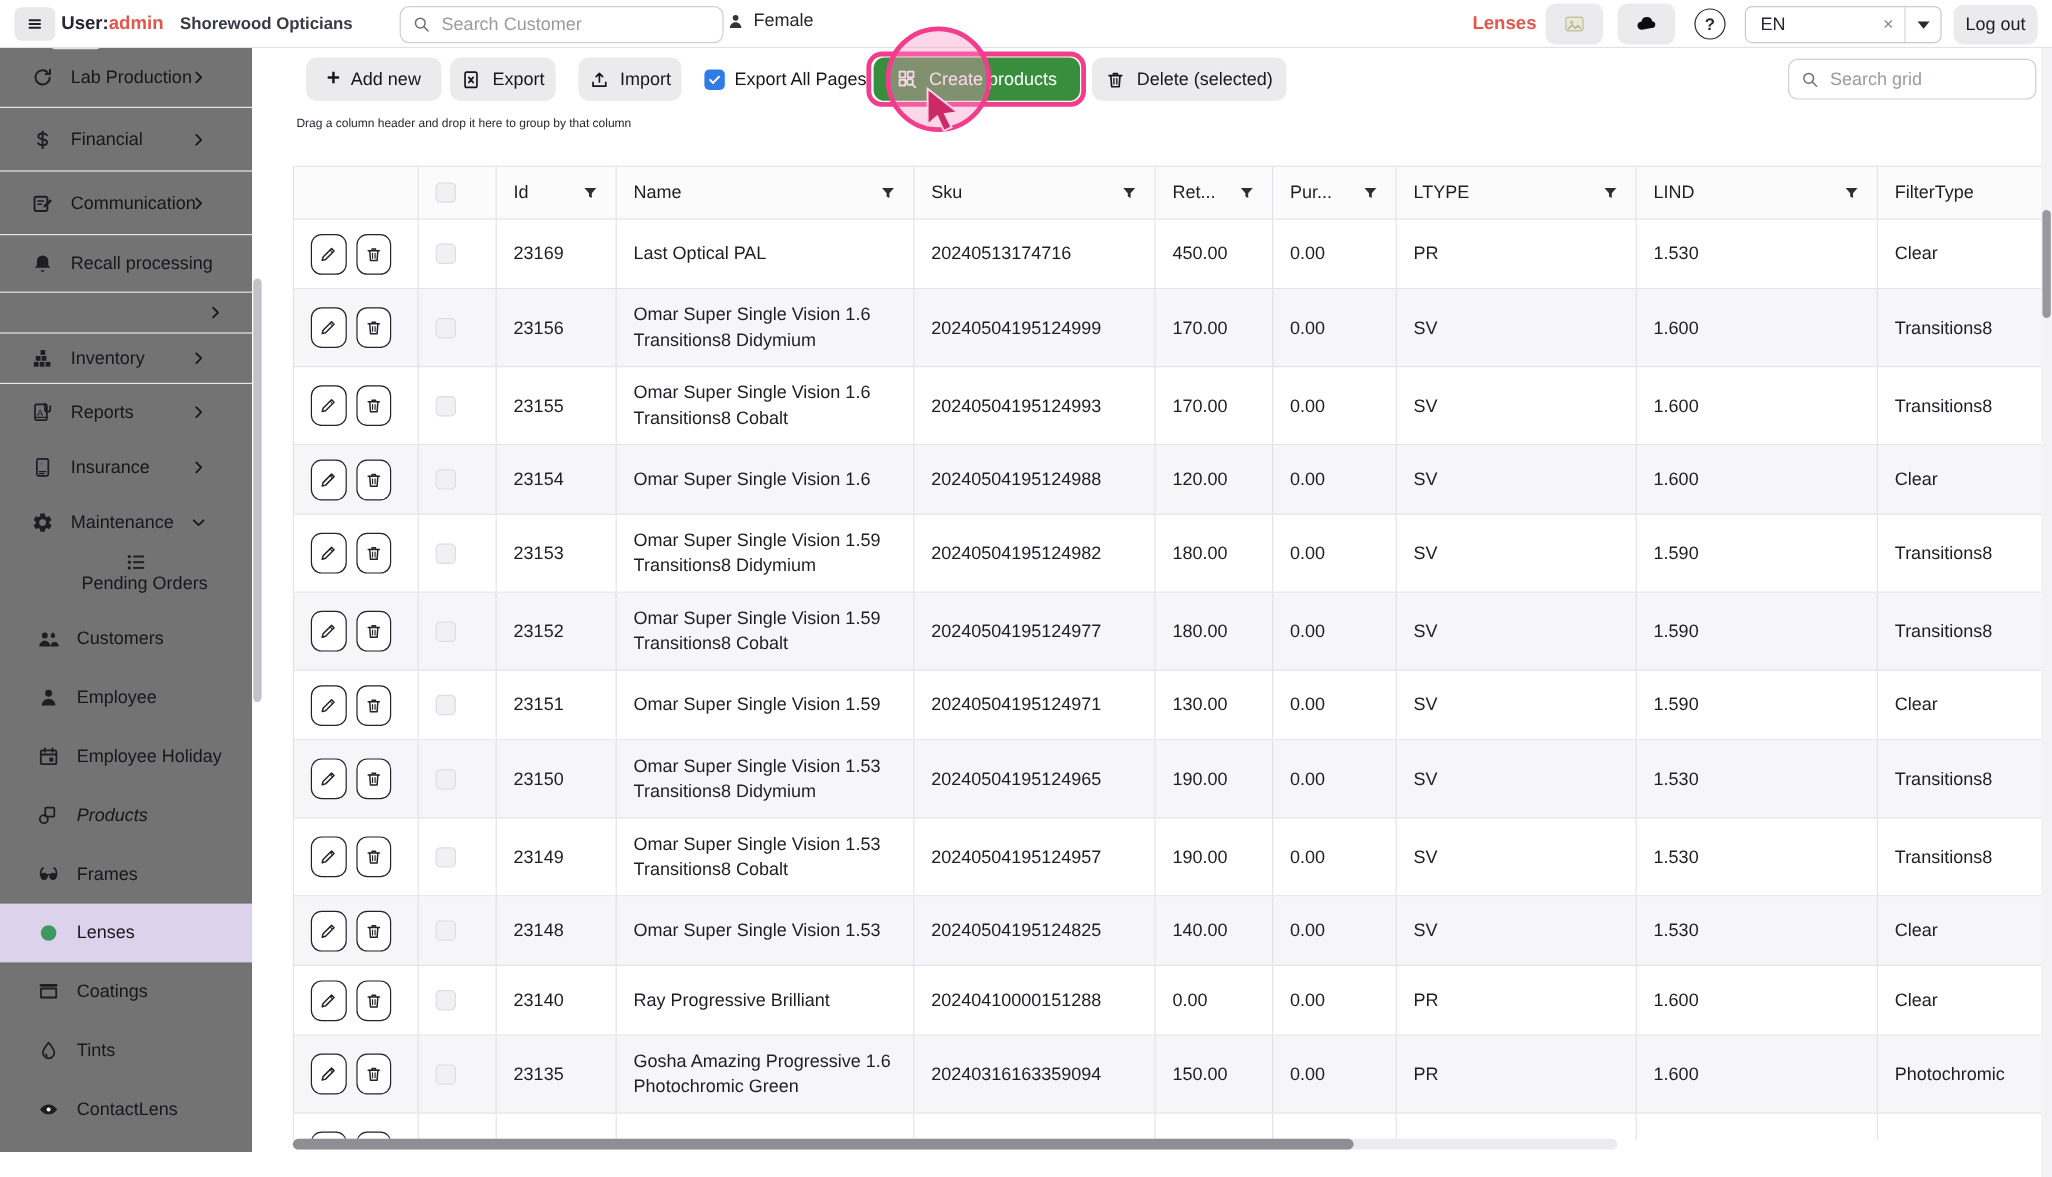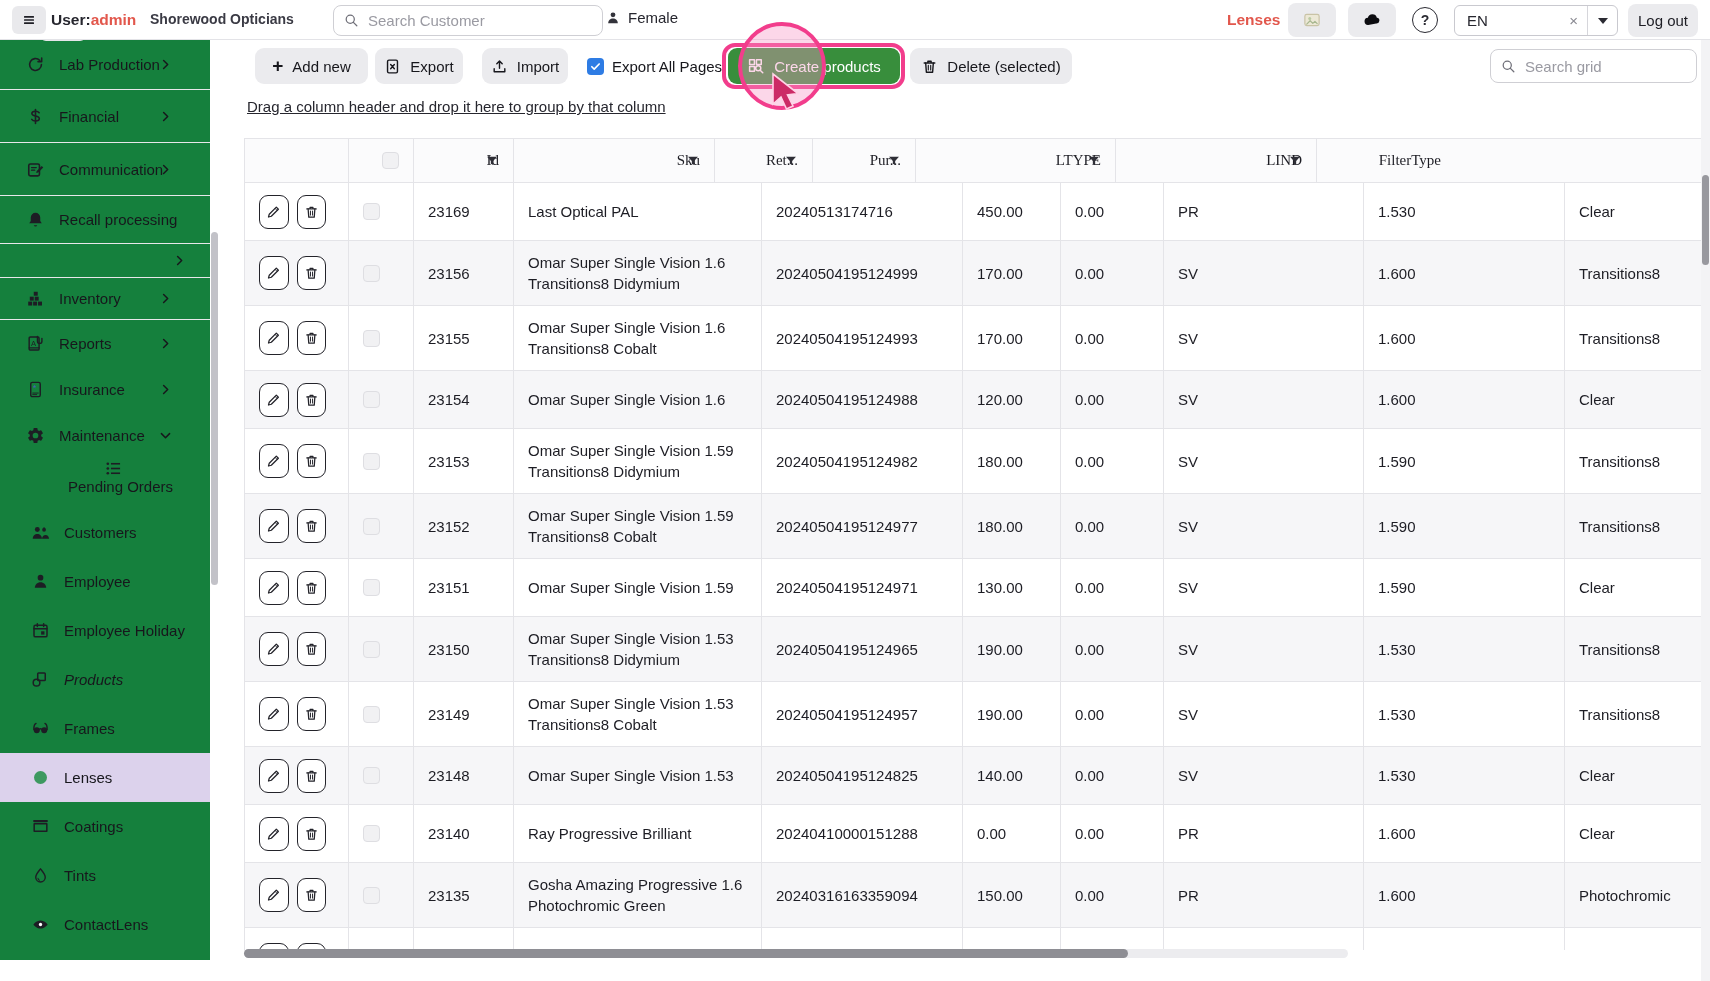--- a/index.html
+++ b/index.html
@@ -40,21 +40,21 @@
   .lang .lang-val{font-size:15px;color:#26262e;padding-left:12px;flex:1;}
   .lang .lang-x{color:#8a8a92;font-size:15px;padding:0 9px;cursor:pointer;}
   .lang .lang-caret{width:30px;height:100%;border-left:1px solid #d6d6db;display:flex;align-items:center;
         justify-content:center;cursor:pointer;}
   .caret-tri{width:0;height:0;border-left:5px solid transparent;border-right:5px solid transparent;
         border-top:6px solid #2a2a32;}
   .logout{position:absolute;left:1628px;top:4px;width:70px;height:33px;background:#ebebee;border-radius:8px;
         display:flex;align-items:center;justify-content:center;font-size:15px;color:#1d1d24;cursor:pointer;}
 
   
-  .sidebar{position:absolute;left:0;top:40px;width:210px;height:920px;background:#15803d;}
+  .sidebar{position:absolute;left:0;top:40px;width:210px;height:920px;background:#737373;}
   .partial-pill{position:absolute;left:40px;top:-12px;width:46px;height:13px;background:#e6e6ea;border-radius:6px;}
   .s-item{position:relative;display:flex;align-items:center;padding-left:26px;font-size:15px;color:#17171c;
           cursor:pointer;}
   .s-item.sep{border-top:1px solid #e7e7ea;}
   .s-item .icon{width:19px;height:19px;color:#1d1d24;margin-right:14px;flex:0 0 auto;}
   .s-item.sub{padding-left:31px;}
   .s-item.active{background:#dcd2ec;}
   .s-item .chev{position:absolute;right:24px;width:13px;height:13px;color:#17171c;}
   .chev-row{position:relative;border-top:1px solid #e7e7ea;}
   .chev-row .chev{position:absolute;right:24px;top:50%;margin-top:-7px;width:13px;height:13px;color:#17171c;}
@@ -74,32 +74,32 @@
        justify-content:center;}
   .chk .icon{width:11px;height:11px;color:#fff;}
   .chk-label{margin-left:8px;font-size:15px;color:#17171c;}
   .btn-create{left:728px;width:172px;background:#388e3c;color:#fff;}
   .btn-create .icon{color:#fff;width:18px;height:18px;}
   .btn-delete{left:910px;width:162px;}
   .grid-search{position:absolute;left:1490px;top:49px;width:207px;height:34px;border:1px solid #cfcfd4;
        border-radius:8px;background:#fff;display:flex;align-items:center;padding:0 10px;}
   .grid-search .icon{width:15px;height:15px;color:#6f6f78;margin-right:9px;}
 
-  .group-hint{position:absolute;left:247px;top:98px;font-size:15px;color:#26262e;text-decoration:underline;}
+  .group-hint{position:absolute;left:247px;top:98px;font-size:10px;color:#26262e;}
 
   
   .grid{position:absolute;left:244px;top:138px;width:1458px;height:812px;overflow:hidden;
         border-top:1px solid #e4e4e8;border-left:1px solid #e4e4e8;background:#fff;}
   .g-row{display:flex;width:1458px;border-bottom:1px solid #e4e4e8;}
   .g-row.alt{background:#f6f6f8;}
   .g-cell{border-right:1px solid #e4e4e8;display:flex;align-items:center;padding:0 14px;font-size:15px;
           color:#1d1d24;overflow:hidden;}
   .g-cell:last-child{border-right:none;}
   .g-head{height:44px;background:#fbfbfc;}
-  .g-head .g-cell{justify-content:flex-end;position:relative;cursor:pointer;font-family:Liberation Serif, serif;}
+  .g-head .g-cell{justify-content:flex-start;position:relative;cursor:pointer;}
   .g-head .funnel{position:absolute;right:14px;width:14px;height:14px;color:#2e2e36;cursor:pointer;}
   .name-cell{line-height:21px;}
   .act-btn{width:31px;height:34px;background:#fff;border:1.7px solid #23232a;border-radius:9px;
            display:flex;align-items:center;justify-content:center;cursor:pointer;margin-right:8px;}
   .act-btn .icon{width:15px;height:16px;color:#23232a;}
   .row-chk{width:17px;height:17px;background:#f1f1f3;border:1px solid #dedee2;border-radius:4px;cursor:pointer;}
 
   
   .h-scroll{position:absolute;left:244px;top:949px;width:1104px;height:9px;background:#ececef;border-radius:5px;}
   .h-scroll .thumb{position:absolute;left:0;top:0;width:884px;height:9px;background:#8e8e94;border-radius:5px;}
@@ -495,20 +495,28 @@
           <span class="row-chk"></span>
         </div>
         <div class="g-cell" style="width:100px">
           <span>Id</span>
           <span class="funnel icon">
             <svg viewBox="0 0 24 24" xmlns="http://www.w3.org/2000/svg" fill="none" stroke="currentColor" stroke-width="2" stroke-linecap="round" stroke-linejoin="round">
               <path d="M3.5 4.5h17l-6.5 7.5v7l-4-2.2v-4.8z" fill="currentColor" stroke="none"></path>
             </svg>
           </span>
         </div>
+        <div class="g-cell" style="width:248px">
+          <span>Name</span>
+          <span class="funnel icon">
+            <svg viewBox="0 0 24 24" xmlns="http://www.w3.org/2000/svg" fill="none" stroke="currentColor" stroke-width="2" stroke-linecap="round" stroke-linejoin="round">
+              <path d="M3.5 4.5h17l-6.5 7.5v7l-4-2.2v-4.8z" fill="currentColor" stroke="none"></path>
+            </svg>
+          </span>
+        </div>
         <div class="g-cell" style="width:201px">
           <span>Sku</span>
           <span class="funnel icon">
             <svg viewBox="0 0 24 24" xmlns="http://www.w3.org/2000/svg" fill="none" stroke="currentColor" stroke-width="2" stroke-linecap="round" stroke-linejoin="round">
               <path d="M3.5 4.5h17l-6.5 7.5v7l-4-2.2v-4.8z" fill="currentColor" stroke="none"></path>
             </svg>
           </span>
         </div>
         <div class="g-cell" style="width:98px">
           <span>Ret...</span>

